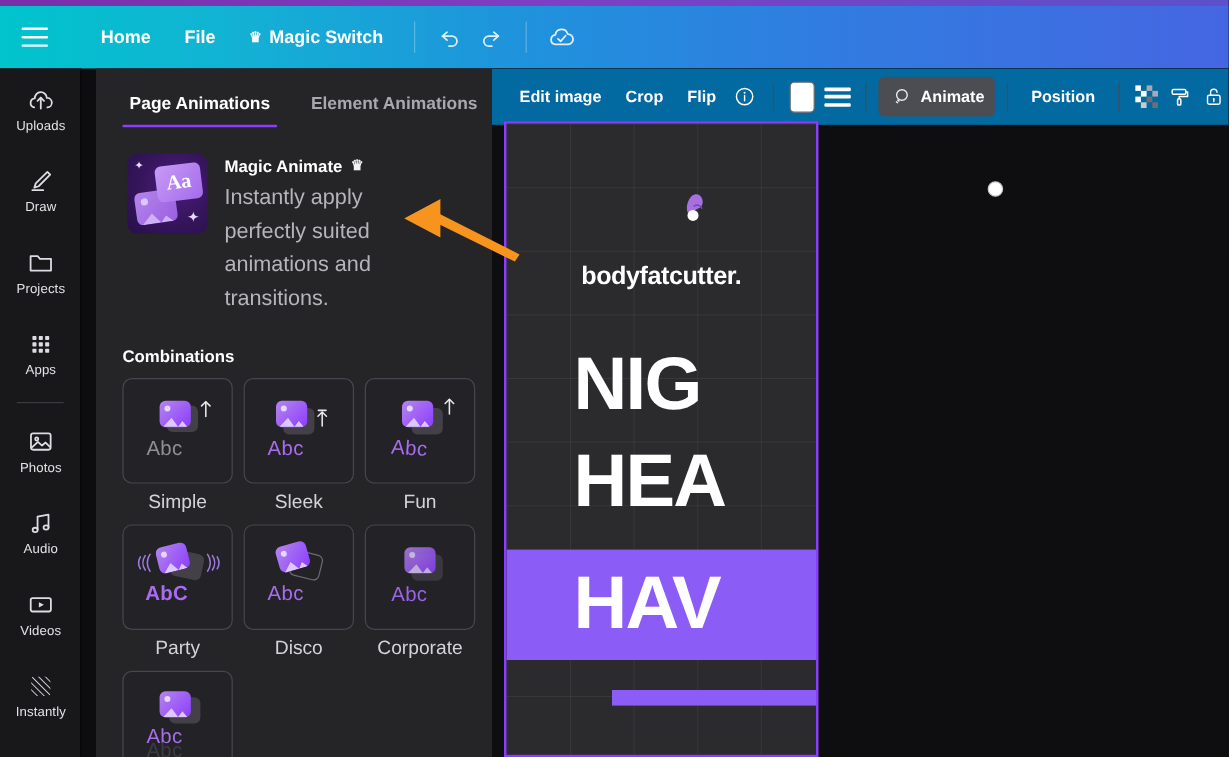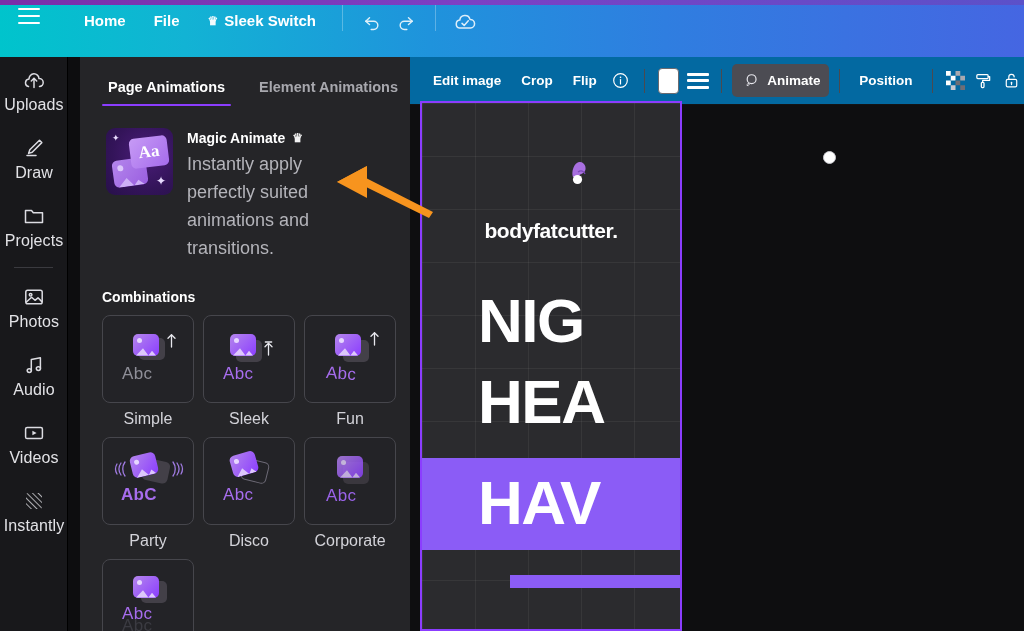--- a/index.html
+++ b/index.html
@@ -15,21 +15,21 @@
   
   .purple-strip {
     position: absolute; top: 0; left: 0; width: 1024px; height: 5px;
     background: linear-gradient(90deg, #7a2ea8 0%, #7d3fc4 45%, #5b51c9 100%);
   }
 
   
   .topbar {
     position: absolute; top: 5px; left: 0; width: 1024px; height: 52px;
     background: linear-gradient(90deg, #00c4cc 0%, #12b3d4 18%, #1f93dc 42%, #2f7ee0 65%, #4566e2 100%);
-    display: flex; align-items: flex-start;
+    display: flex; align-items: center;
     padding-left: 18px;
     color: #fff;
   }
   .hamburger {
     width: 26px; height: 22px; display: flex; flex-direction: column;
     justify-content: center; gap: 5px; cursor: pointer; margin-right: 26px;
   }
   .hamburger i { display: block; height: 2px; background: #fff; border-radius: 1px; }
   .hamburger i:nth-child(1) { width: 22px; }
   .hamburger i:nth-child(2) { width: 22px; }
@@ -53,21 +53,21 @@
   .rail {
     position: absolute; top: 57px; left: 0; width: 68px; height: 574px;
     background: #18181b; border-right: 1px solid #000;
     overflow: hidden;
   }
   .rail-item {
     width: 68px; height: 68px; display: flex; flex-direction: column;
     align-items: center; justify-content: center; gap: 4px;
     cursor: pointer; color: #d9d9dd;
   }
-  .rail-label { font-size: 16px; letter-spacing: .1px; color: #e2e2e6; }
+  .rail-label { font-size: 11px; letter-spacing: .1px; color: #e2e2e6; }
   .rail-divider { height: 1px; background: #3a3a3f; margin: 6px 14px; }
   .rail-icon { width: 24px; height: 24px; display: block; }
 
   
   .panel {
     position: absolute; top: 57px; left: 80px; width: 342px; height: 574px;
     background: #252528;
     overflow: hidden;
   }
   .tabs { display: flex; padding: 14px 22px 0 22px; gap: 6px; }
@@ -258,21 +258,21 @@
     <div class="tb-item">
       <span>Home</span>
     </div>
 
     <div class="tb-item">
       <span>File</span>
     </div>
 
     <div class="tb-item">
       <span class="crown">♛</span>
-      <span>Sleek Switch</span>
+      <span>Magic Switch</span>
     </div>
 
     <div class="tb-sep"></div>
 
     <div class="tb-icon">
       <svg width="20" height="20" viewBox="0 0 24 24" fill="none" stroke="#fff" stroke-width="1.7" stroke-linecap="round" stroke-linejoin="round">
         <path d="M9 7 L4.5 11 L9 15"></path>
         <path d="M4.5 11 H14 a5 5 0 0 1 0 10 h-3"></path>
       </svg>
     </div>
@@ -312,20 +312,34 @@
       <span class="rail-label">Draw</span>
     </div>
 
     <div class="rail-item">
       <svg class="rail-icon" viewBox="0 0 24 24" fill="none" stroke="#dcdce2" stroke-width="1.5" stroke-linecap="round" stroke-linejoin="round">
         <path d="M3.5 18.5 V6.5 H9.5 L11.3 8.7 H20.5 V18.5 Z"></path>
       </svg>
       <span class="rail-label">Projects</span>
     </div>
 
+    <div class="rail-item">
+      <svg class="rail-icon" viewBox="0 0 24 24" fill="#dcdce2">
+        <rect x="5" y="5" width="3.4" height="3.4" rx=".6"></rect>
+        <rect x="10.3" y="5" width="3.4" height="3.4" rx=".6"></rect>
+        <rect x="15.6" y="5" width="3.4" height="3.4" rx=".6"></rect>
+        <rect x="5" y="10.3" width="3.4" height="3.4" rx=".6"></rect>
+        <rect x="10.3" y="10.3" width="3.4" height="3.4" rx=".6"></rect>
+        <rect x="15.6" y="10.3" width="3.4" height="3.4" rx=".6"></rect>
+        <rect x="5" y="15.6" width="3.4" height="3.4" rx=".6"></rect>
+        <rect x="10.3" y="15.6" width="3.4" height="3.4" rx=".6"></rect>
+        <rect x="15.6" y="15.6" width="3.4" height="3.4" rx=".6"></rect>
+      </svg>
+      <span class="rail-label">Apps</span>
+    </div>
 
     <div class="rail-divider"></div>
 
     <div class="rail-item">
       <svg class="rail-icon" viewBox="0 0 24 24" fill="none" stroke="#dcdce2" stroke-width="1.5" stroke-linecap="round" stroke-linejoin="round">
         <rect x="3.8" y="5.2" width="16.4" height="13.6" rx="1.8"></rect>
         <circle cx="8.6" cy="9.8" r="1.3"></circle>
         <path d="M4.4 17 L9.6 12.2 L13 15.3 L16 12.8 L19.6 16.4"></path>
       </svg>
       <span class="rail-label">Photos</span>

